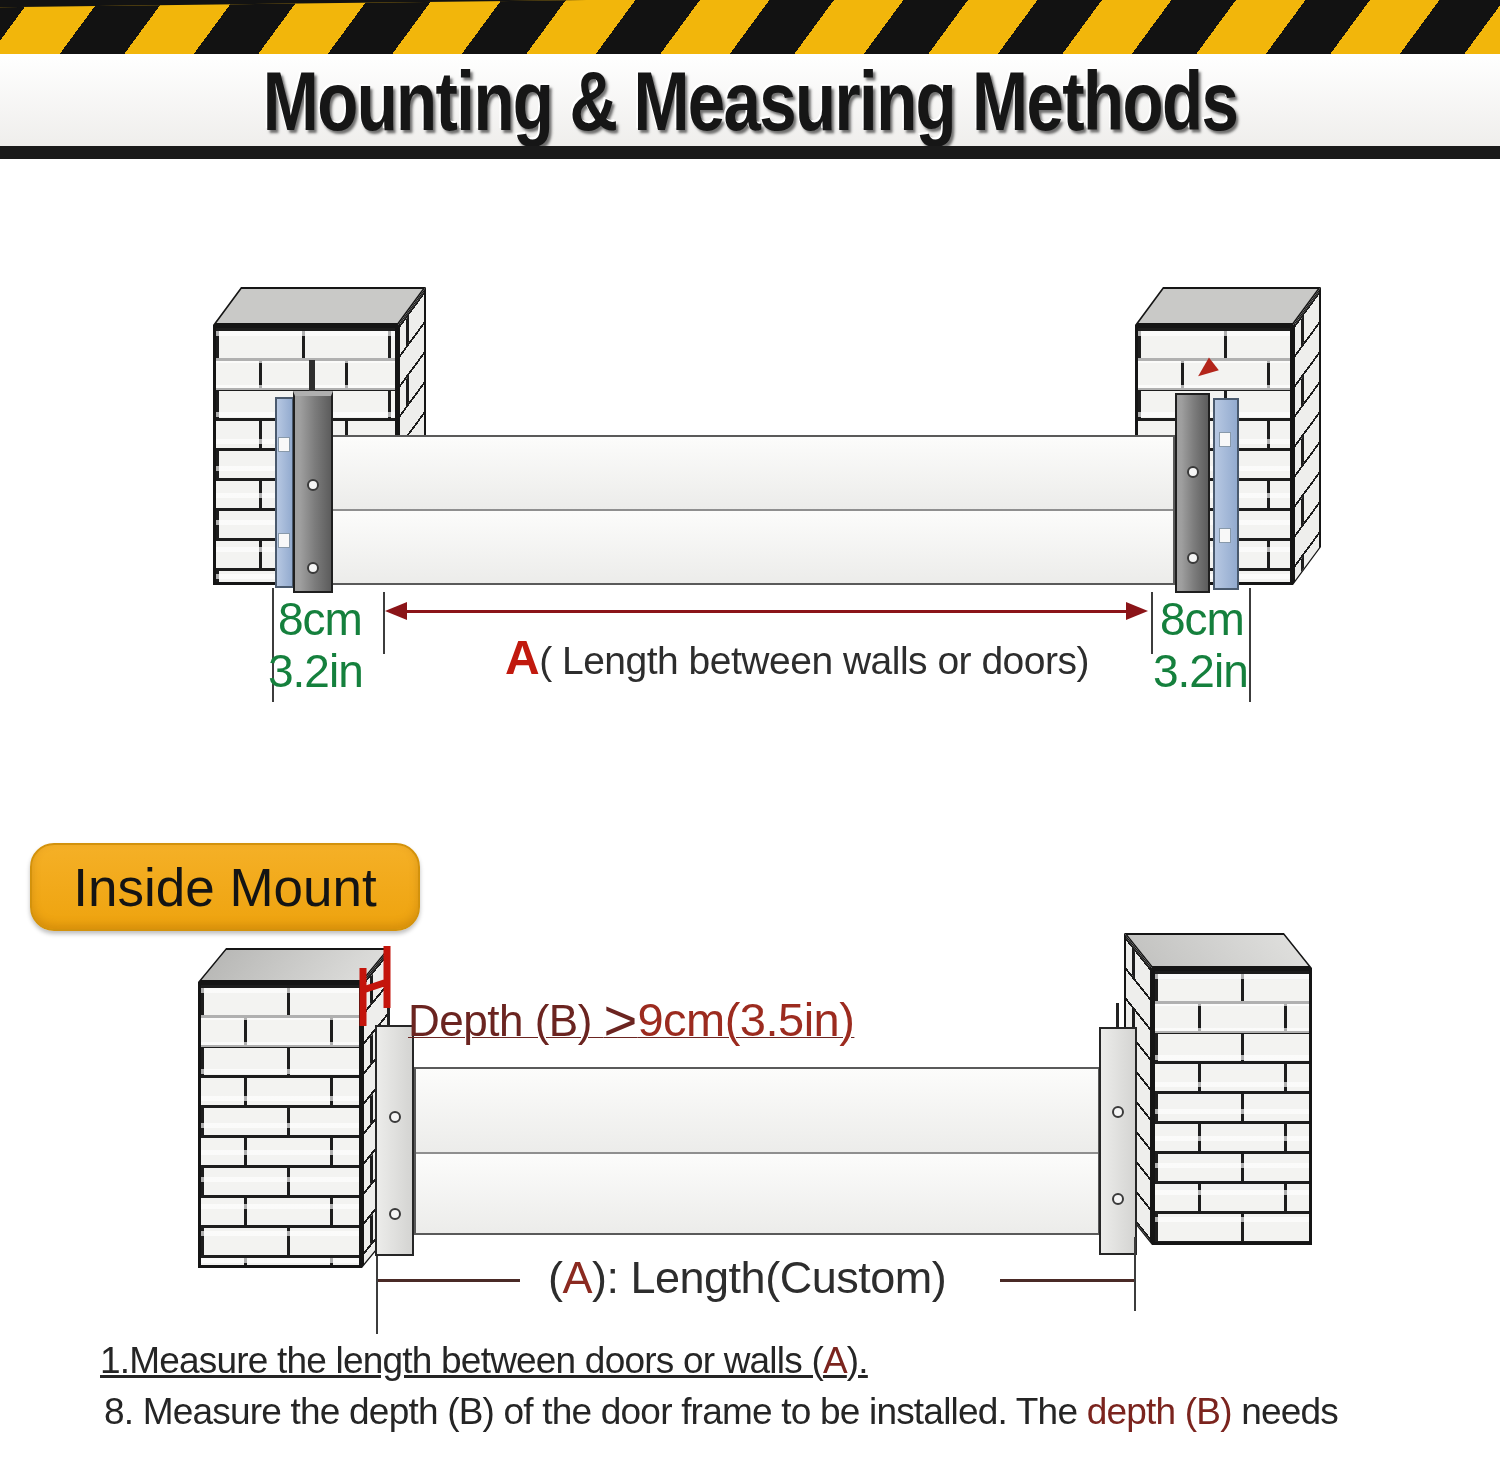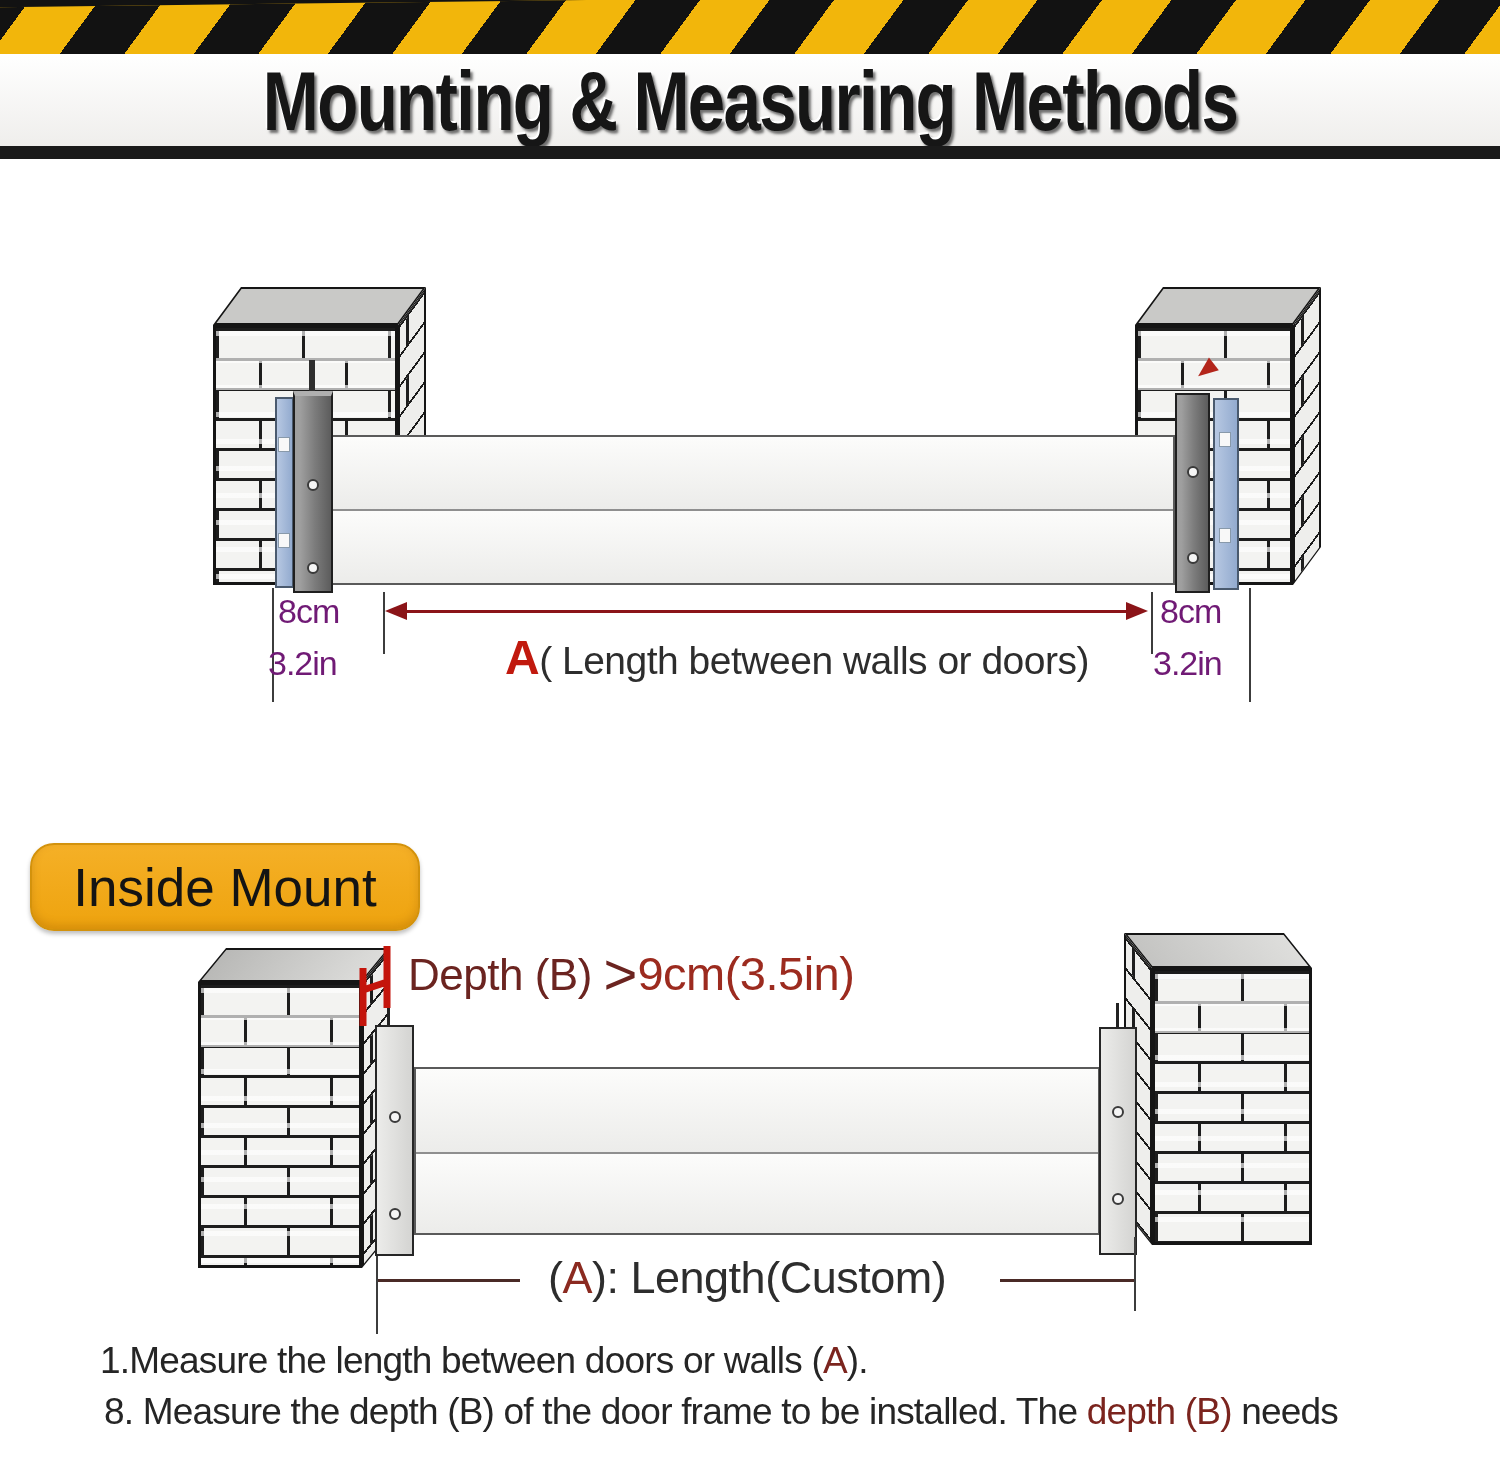--- a/index.html
+++ b/index.html
@@ -101,46 +101,46 @@
   
   .vline{width:2px;background:#3c3c3c;z-index:5;}
   .v-ol1{left:272px;top:588px;height:114px;}
   .v-ol2{left:383px;top:592px;height:62px;}
   .v-or1{left:1151px;top:592px;height:62px;}
   .v-or2{left:1249px;top:588px;height:114px;}
   .dim-arrow-line{left:392px;top:610px;width:748px;height:3px;background:#8b1418;z-index:5;}
   .ah{width:0;height:0;border-top:9px solid transparent;border-bottom:9px solid transparent;top:602px;z-index:5;}
   .ah-l{left:385px;border-right:22px solid #8b1418;}
   .ah-r{left:1126px;border-left:22px solid #8b1418;}
-  .dim-text{font-size:34px;color:#701a75;letter-spacing:-1px;white-space:nowrap;z-index:5;}
+  .dim-text{font-size:46px;color:#15803d;letter-spacing:-1px;white-space:nowrap;z-index:5;}
   .cm-l{left:278px;top:592px;} .in-l{left:268px;top:644px;}
   .cm-r{left:1160px;top:592px;} .in-r{left:1153px;top:644px;}
   .span-label{left:505px;top:630px;font-size:39px;color:#2d2d2d;letter-spacing:-0.5px;white-space:nowrap;z-index:5;}
   .span-label .big-a{font-size:48px;font-weight:bold;color:#c1190e;}
 
   
   .step{font-size:37px;color:#252525;letter-spacing:-0.8px;white-space:nowrap;z-index:6;}
   .maroon{color:#7b241e;}
   .ostep1{left:112px;top:722px;}
   .ostep2{left:112px;top:774px;}
-  .istep1{left:100px;top:1340px;}
+  .istep1{left:100px;top:1340px;text-decoration:underline;}
   .istep2{left:104px;top:1391px;}
   .istep3{left:62px;top:1432px;}
 
   
   .ibracket{background:linear-gradient(90deg,#ececea,#d4d4d2);border:2px solid #262626;z-index:4;}
   .ib-l{left:375px;top:1025px;width:39px;height:231px;}
   .ib-r{left:1099px;top:1027px;width:38px;height:228px;}
   .ib-l .h1{top:84px;} .ib-l .h2{top:181px;}
   .ib-r .h1{top:77px;} .ib-r .h2{top:164px;}
   .antenna{width:3px;background:#222;z-index:4;}
   .ant-l{left:387px;top:1002px;height:24px;}
   .ant-r{left:1116px;top:1003px;height:25px;}
   .depth-svg{left:350px;top:935px;z-index:5;}
-  .depth-label{left:408px;top:946px;white-space:nowrap;z-index:5;color:#6b2420;}
+  .depth-label{left:408px;top:992px;white-space:nowrap;z-index:5;color:#6b2420;text-decoration:underline;}
   .depth-label .p1{font-size:44px;letter-spacing:-0.5px;}
   .depth-label .gt{font-size:58px;line-height:44px;vertical-align:-4px;}
   .depth-label .p2{font-size:47px;color:#9c2b1f;letter-spacing:-0.5px;}
 
   
   .v-il{left:376px;top:1256px;height:78px;}
   .v-ir{left:1134px;top:1237px;height:74px;}
   .hseg{height:3px;background:#4a2a26;z-index:5;}
   .h-il{left:378px;top:1279px;width:142px;}
   .h-ir{left:1000px;top:1279px;width:134px;}

